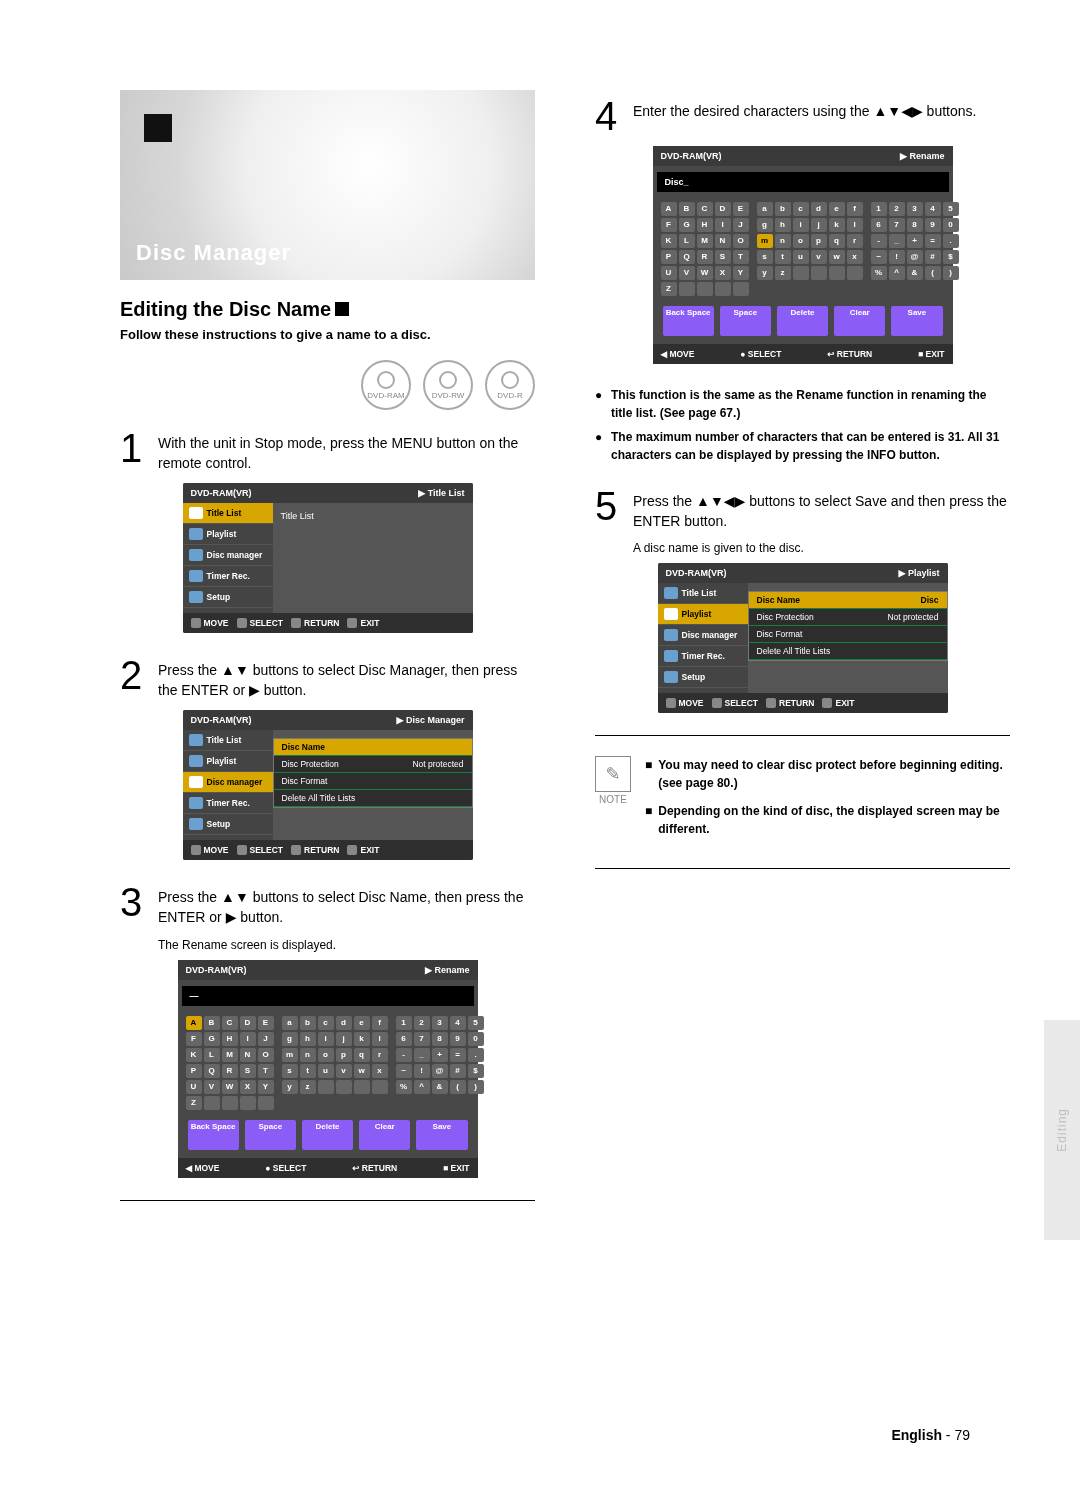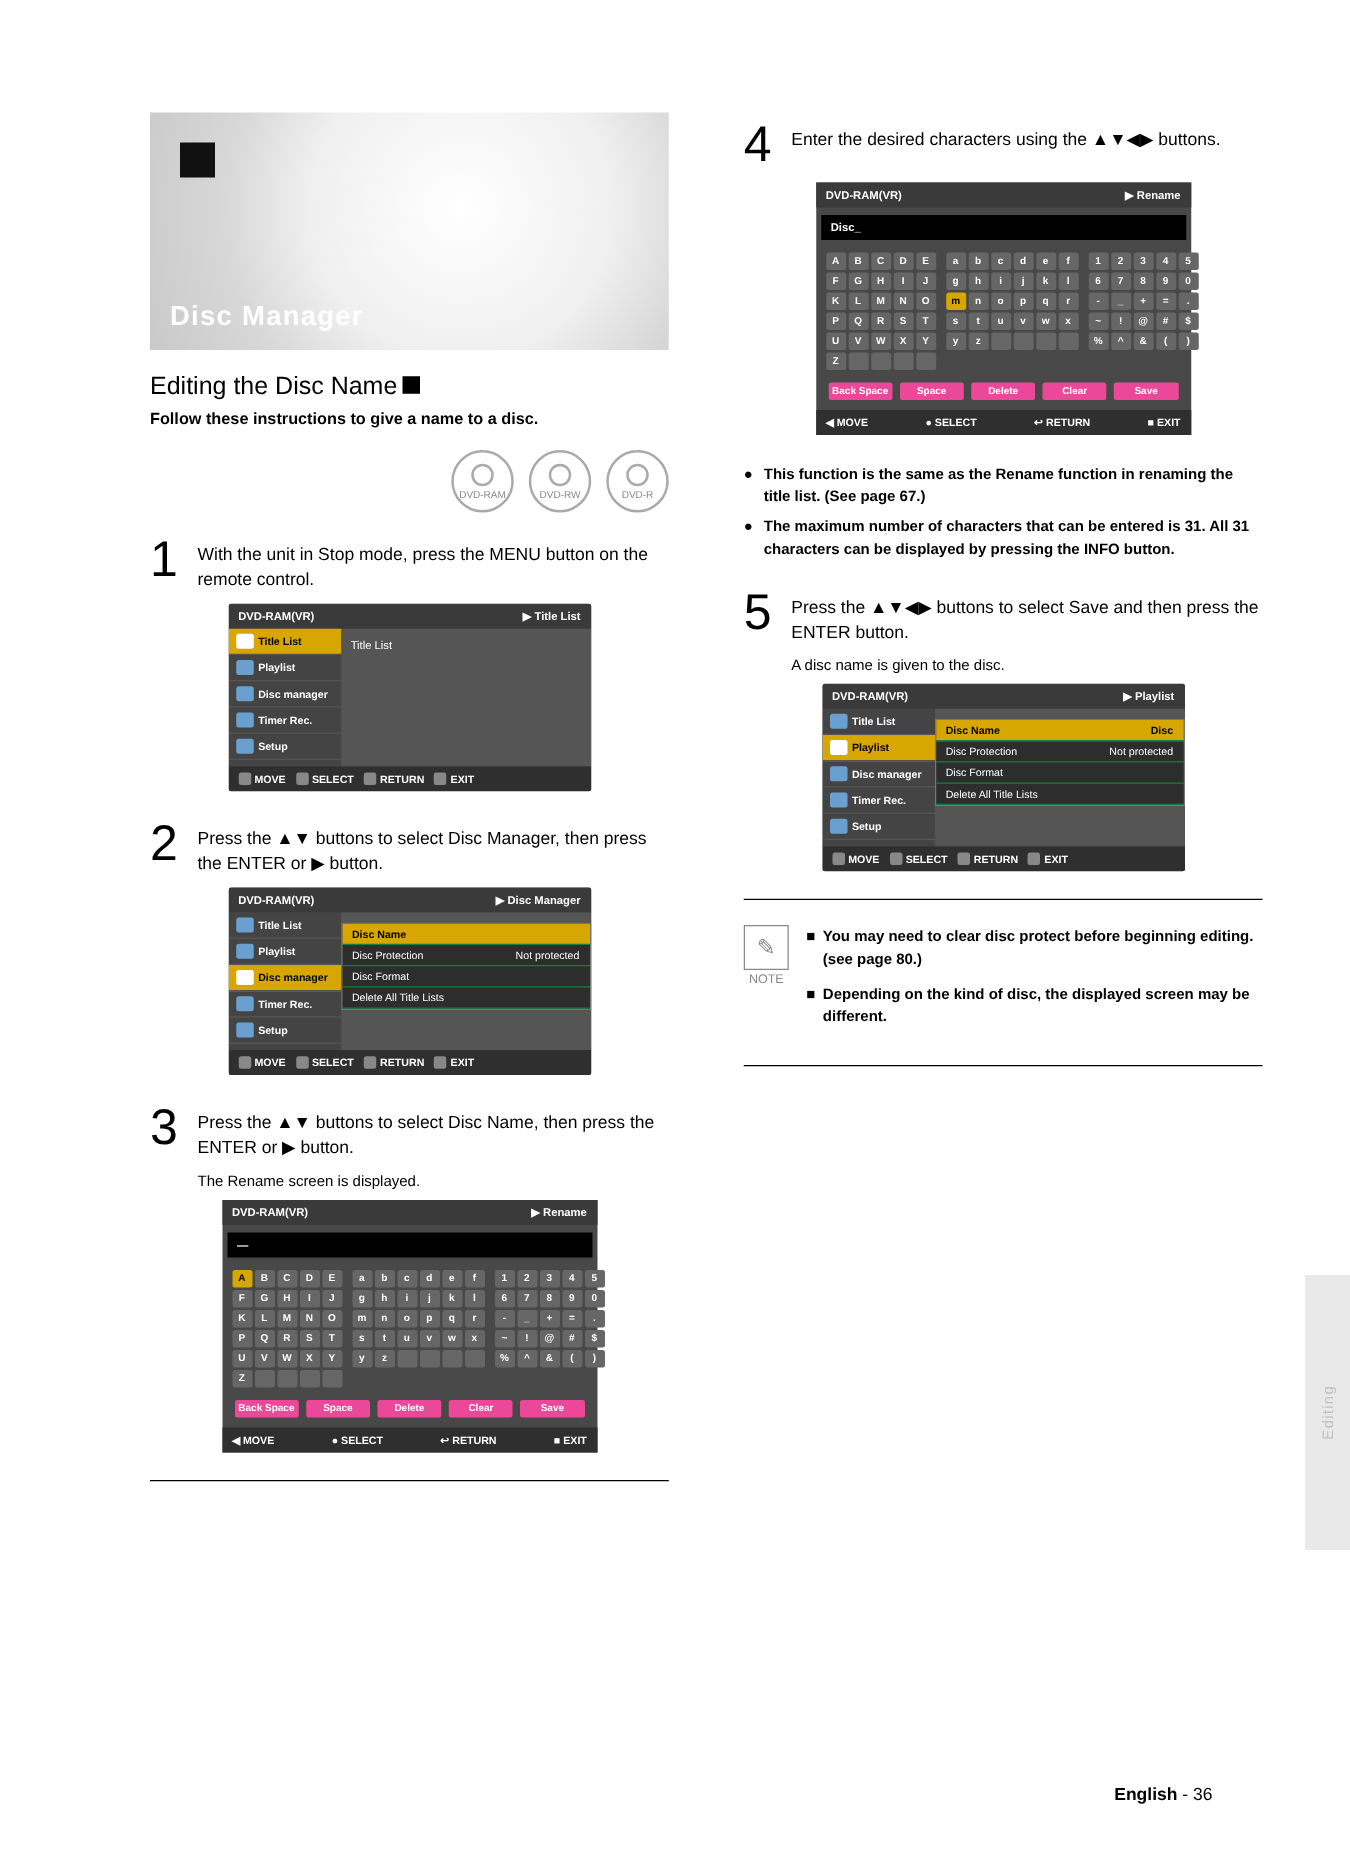--- a/index.html
+++ b/index.html
@@ -4,21 +4,21 @@
 <style>
   html,body{margin:0;padding:0;background:#fff;font-family:Arial,Helvetica,sans-serif;color:#000}
   .page{width:1080px;height:1489px;margin:0 auto;position:relative;background:#fff;box-sizing:border-box;padding:90px 70px 60px 120px}
   .cols{display:flex;gap:60px}
   .col{flex:1;min-width:0}
   .side-tab{position:absolute;right:0;top:1020px;width:36px;height:220px;background:#e9e9e9;display:flex;align-items:center;justify-content:center}
   .side-tab span{writing-mode:vertical-rl;transform:rotate(180deg);font-size:12px;color:#bfbfbf;letter-spacing:1px}
   .hero{height:190px;background:radial-gradient(circle at 60% 40%,#fff,#efefef 45%,#d7d7d7 70%,#c9c9c9);position:relative;display:flex;align-items:flex-end;padding:14px 16px;box-sizing:border-box;margin-bottom:18px}
   .hero .chip{position:absolute;top:24px;left:24px;width:28px;height:28px;background:#111}
   .hero .title{font-size:22px;font-weight:bold;color:#fff;letter-spacing:1px}
-  .crumb{font-size:20px;font-weight:normal;margin:4px 0 6px}
+  .crumb{font-size:20px;font-weight:bold;margin:4px 0 6px}
   .crumb .sq{display:inline-block;width:14px;height:14px;background:#000;vertical-align:baseline;margin-left:4px}
   .lead{font-size:13px;font-weight:bold;margin:6px 0 18px}
   .badges{display:flex;gap:12px;justify-content:flex-end;margin-bottom:18px}
   .badge{width:46px;height:46px;border:2px solid #aaa;border-radius:50%;display:flex;flex-direction:column;align-items:center;justify-content:center;font-size:8px;color:#888}
   .badge .dot{width:14px;height:14px;border:2px solid #aaa;border-radius:50%;margin-bottom:2px}
   .step{display:flex;gap:10px;margin:6px 0 10px;align-items:flex-start}
   .step .num{font-size:40px;font-weight:300;line-height:1;min-width:28px}
   .step .txt{font-size:14px;line-height:1.4;padding-top:6px}
   .sub{font-size:12px;font-weight:normal;margin:4px 0 8px 38px}
   .osd{width:290px;margin:8px auto 22px;background:#484848;border-radius:2px;overflow:hidden;font-size:9px;color:#fff}
@@ -38,21 +38,21 @@
   .osd-foot i{display:inline-block;width:10px;height:10px;border-radius:2px;background:#888}
   .kbd{background:#484848;color:#fff;width:300px;margin:8px auto 22px;font-size:9px}
   .kbd-top{display:flex;justify-content:space-between;background:#3a3a3a;padding:5px 8px;font-weight:bold}
   .kbd-field{background:#000;margin:6px 4px;padding:5px 8px;font-weight:bold}
   .kbd-grid{display:flex;gap:8px;padding:4px 8px 6px}
   .kbd-block{display:grid;grid-template-columns:repeat(5,16px);grid-auto-rows:14px;gap:2px}
   .kbd-block.mid{grid-template-columns:repeat(6,16px)}
   .kbd-block .k{background:#666;border-radius:2px;text-align:center;font-size:8px;line-height:14px;font-weight:bold}
   .kbd-block .k.on{background:#d7a600;color:#000}
   .kbd-bar{display:flex;gap:6px;padding:4px 10px 8px}
-  .kbd-bar .b{flex:1;background:#ec4899;border-radius:2px;height:14px;text-align:center;font-size:8px;line-height:14px;font-weight:bold}
+  .kbd-bar .b{flex:1;background:#8b5cf6;border-radius:2px;height:30px;text-align:center;font-size:8px;line-height:14px;font-weight:bold}
   .kbd-foot{display:flex;gap:20px;background:#2f2f2f;padding:5px 8px;font-size:8.5px;font-weight:bold;justify-content:space-between}
   .rule{border:0;border-top:1px solid #000;margin:20px 0}
   .bullets{font-size:12px;font-weight:bold;line-height:1.5}
   .bullets .row{display:flex;gap:6px;margin-bottom:6px}
   .bullets .dot{min-width:10px}
   .notebox{display:flex;gap:14px;margin-top:18px}
   .notebox .nicon{width:34px;height:34px;border:1px solid #888;display:flex;align-items:center;justify-content:center;font-size:18px;color:#888}
   .notebox .nlabel{font-size:10px;color:#888;text-align:center;margin-top:2px}
   .notebox ul{margin:0;padding:0;list-style:none;font-size:12px;font-weight:bold;line-height:1.5}
   .notebox ul li{display:flex;gap:6px;margin-bottom:10px}
@@ -567,15 +567,15 @@
               <span>■</span>
               <span>Depending on the kind of disc, the displayed screen may be different.</span>
             </li>
         </ul>
       </div>
       <hr class="rule">
     </div>
   </div>
 
   <div class="footer">
-    <b>English</b><span> - </span><span>36</span>
+    <b>English</b><span> - </span><span>79</span>
   </div>
 </div>
 
 </body></html>

